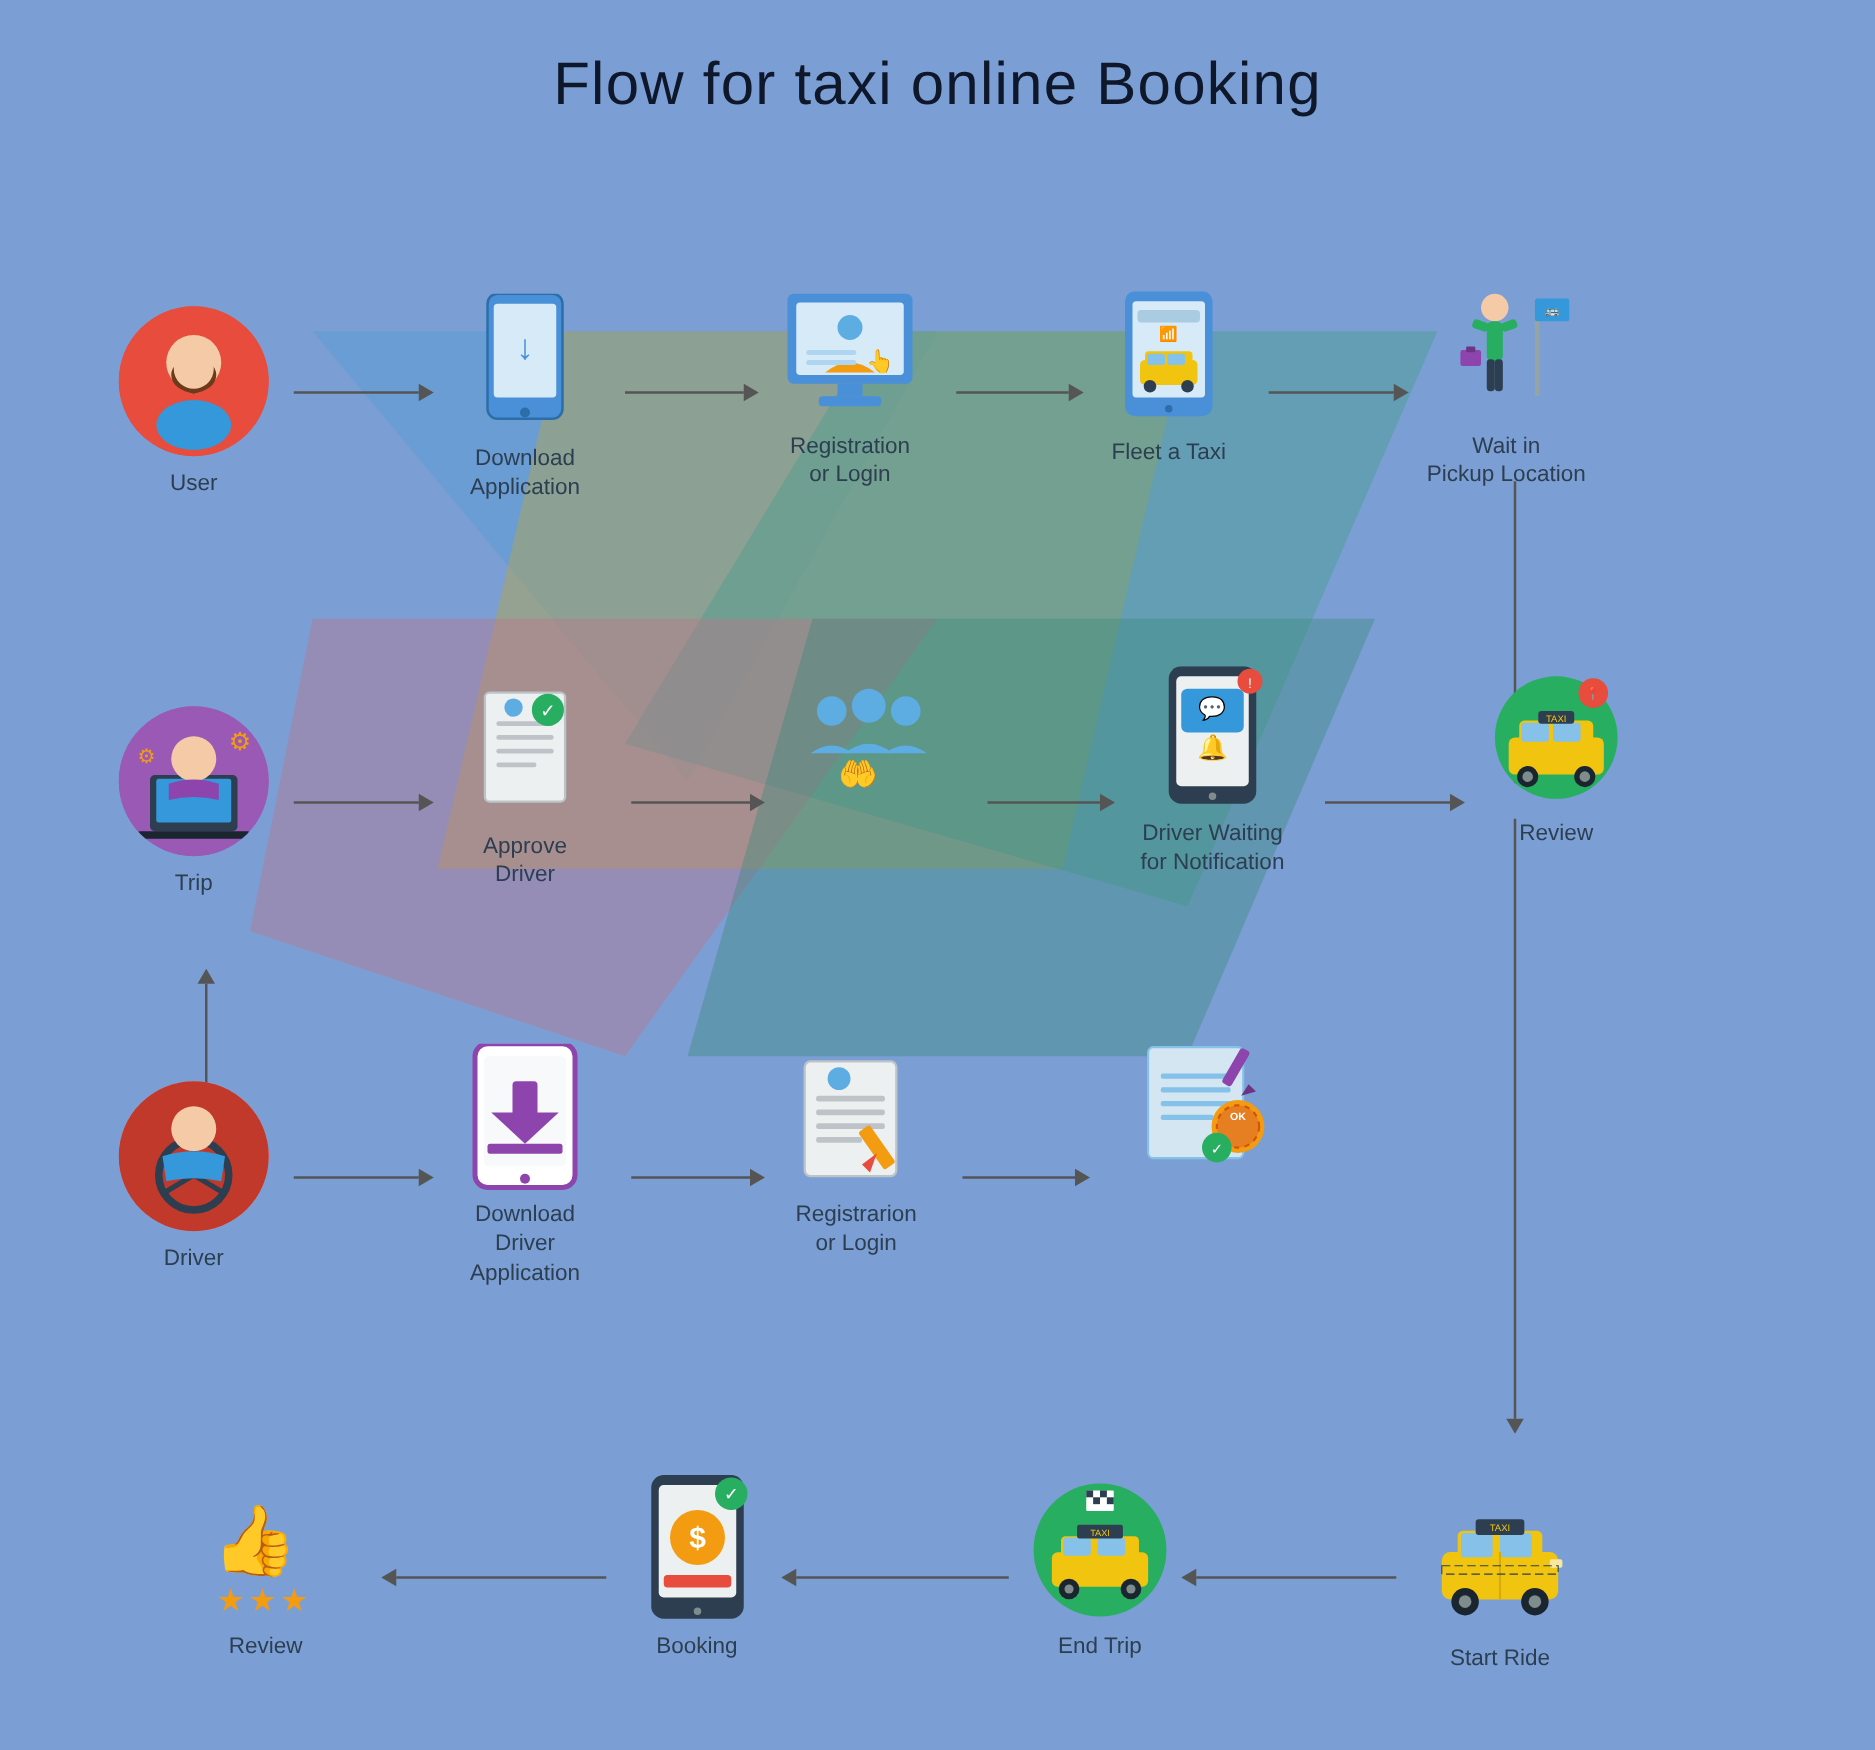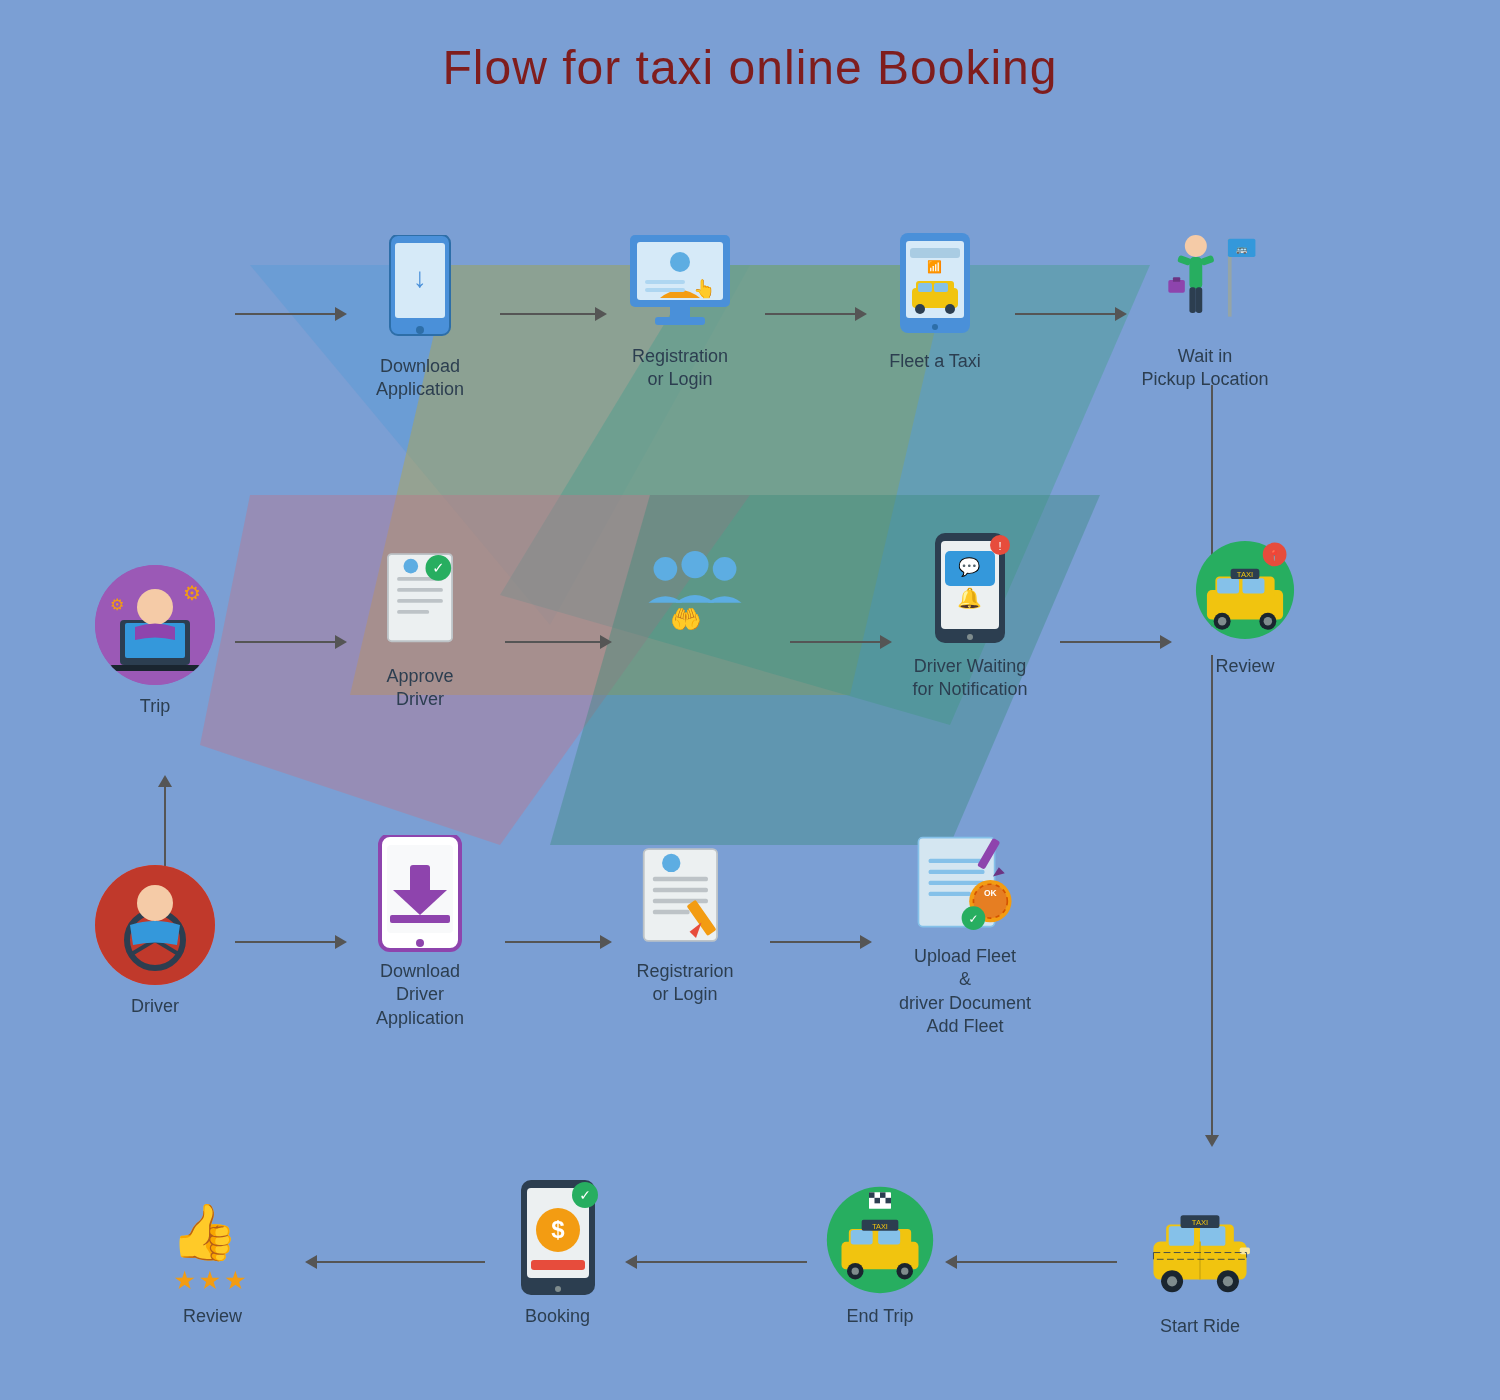--- a/index.html
+++ b/index.html
@@ -7,21 +7,21 @@
       background: #7b9fd4;
       font-family: 'Segoe UI', Arial, sans-serif;
       width: 1500px;
       min-height: 1400px;
       display: flex;
       flex-direction: column;
       align-items: center;
     }
     .page-title {
       font-size: 48px;
-      color: #7f1d1d;
+      color: #0f172a;
       font-weight: 400;
       margin-top: 40px;
       margin-bottom: 50px;
       letter-spacing: 1px;
     }
     .diagram-container {
       position: relative;
       width: 1400px;
       height: 1200px;
     }
@@ -146,20 +146,38 @@
 
     <polygon points="400,120 900,120 800,550 300,550" fill="#b5a642" opacity="0.45"></polygon>
 
     <polygon points="650,120 1100,120 900,580 450,450" fill="#4a9e8e" opacity="0.45"></polygon>
 
     <polygon points="200,350 700,350 450,700 150,600" fill="#c0748a" opacity="0.4"></polygon>
 
     <polygon points="600,350 1050,350 900,700 500,700" fill="#3a8a7a" opacity="0.4"></polygon>
   </svg>
 
+  <div class="node" style="left:30px; top:100px; width:150px;">
+    <div class="icon-circle" style="background:#e74c3c; overflow:hidden; position:relative;">
+
+      <svg width="120" height="120" viewBox="0 0 120 120">
+        <circle cx="60" cy="60" r="60" fill="#e74c3c"></circle>
+
+        <circle cx="60" cy="45" r="22" fill="#f5cba7"></circle>
+
+        <ellipse cx="60" cy="55" rx="18" ry="14" fill="#6d3b1b"></ellipse>
+
+        <ellipse cx="60" cy="95" rx="30" ry="20" fill="#3498db"></ellipse>
+
+        <circle cx="60" cy="50" r="16" fill="#f5cba7"></circle>
+        <path d="M44 58 Q60 75 76 58 Q70 68 60 70 Q50 68 44 58Z" fill="#6d3b1b"></path>
+      </svg>
+    </div>
+    <span class="node-label">User</span>
+  </div>
 
   <div class="arrow" style="left:185px; top:162px;">
     <div class="arrow-line" style="width:100px;"></div>
     <div class="arrow-head"></div>
   </div>
 
   <div class="node" style="left:295px; top:90px; width:150px;">
     <div class="icon-box">
       <svg width="90" height="110" viewBox="0 0 90 110">
 
@@ -477,21 +495,20 @@
         <circle cx="95" cy="85" r="20" fill="#e67e22" stroke="#d35400" stroke-width="2" stroke-dasharray="5"></circle>
         <text x="95" y="79" text-anchor="middle" font-size="10" fill="white" font-weight="bold">OK</text>
 
         <circle cx="75" cy="105" r="14" fill="#27ae60"></circle>
         <text x="75" y="111" text-anchor="middle" font-size="14" fill="white">✓</text>
 
         <rect x="88" y="10" width="10" height="38" rx="3" fill="#8e44ad" transform="rotate(30,93,29)"></rect>
         <polygon points="105,45 112,52 98,56" fill="#6c3483"></polygon>
       </svg>
     </div>
-    <span class="node-label">Upload Fleet<br>&amp;<br>driver Document<br>Add Fleet</span>
   </div>
 
   <div class="arrow-down" style="left:1155px; top:510px;">
     <div class="arrow-down-line" style="height:480px;"></div>
     <div class="arrow-down-head"></div>
   </div>
 
   <div class="node" style="left:1070px; top:1050px; width:160px;">
     <div class="icon-box">
       <svg width="130" height="110" viewBox="0 0 130 110">

